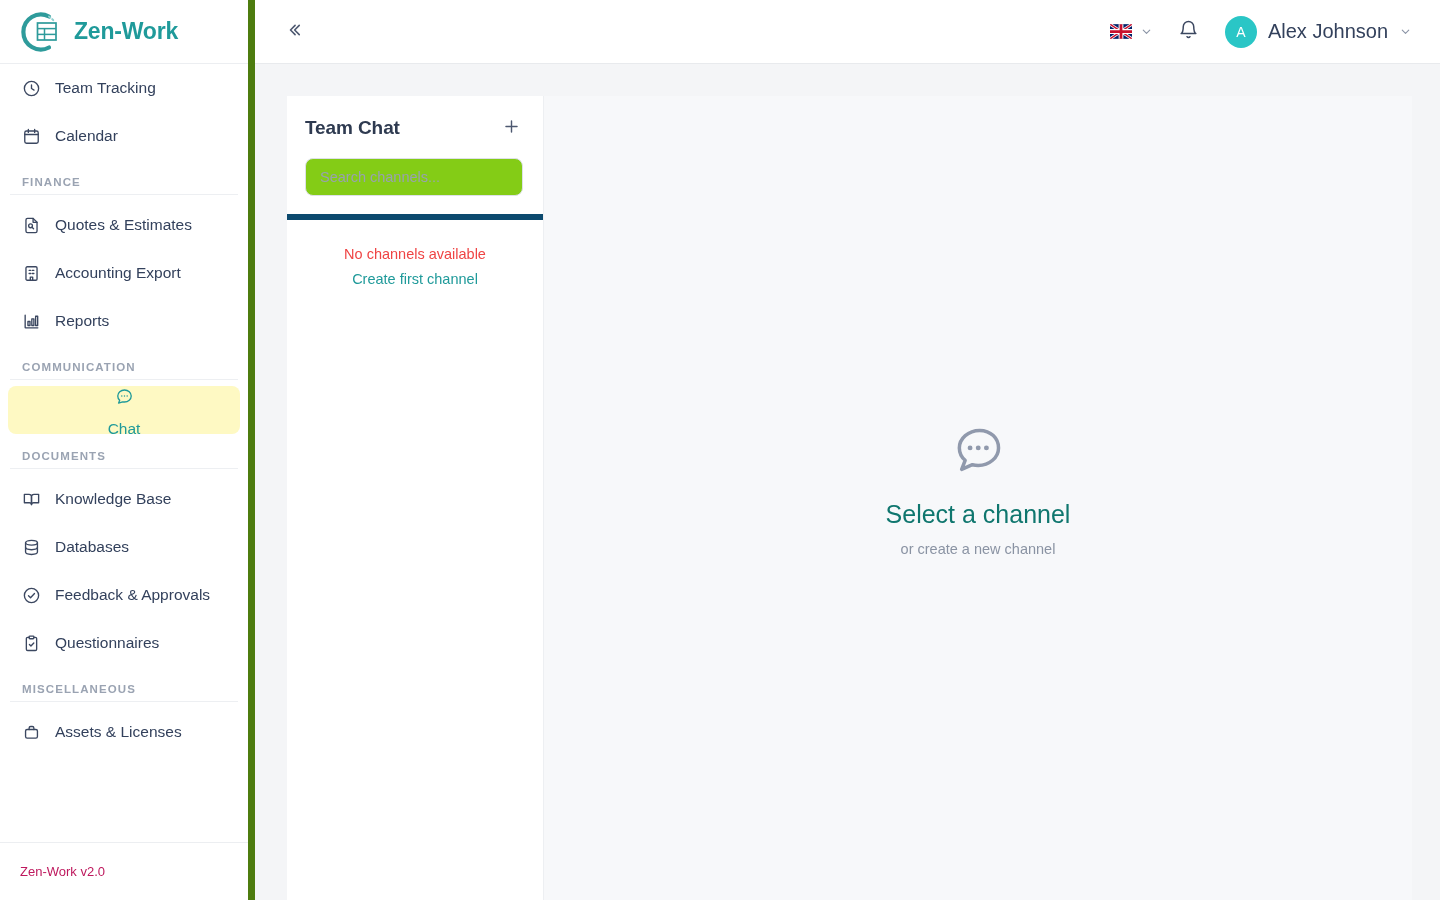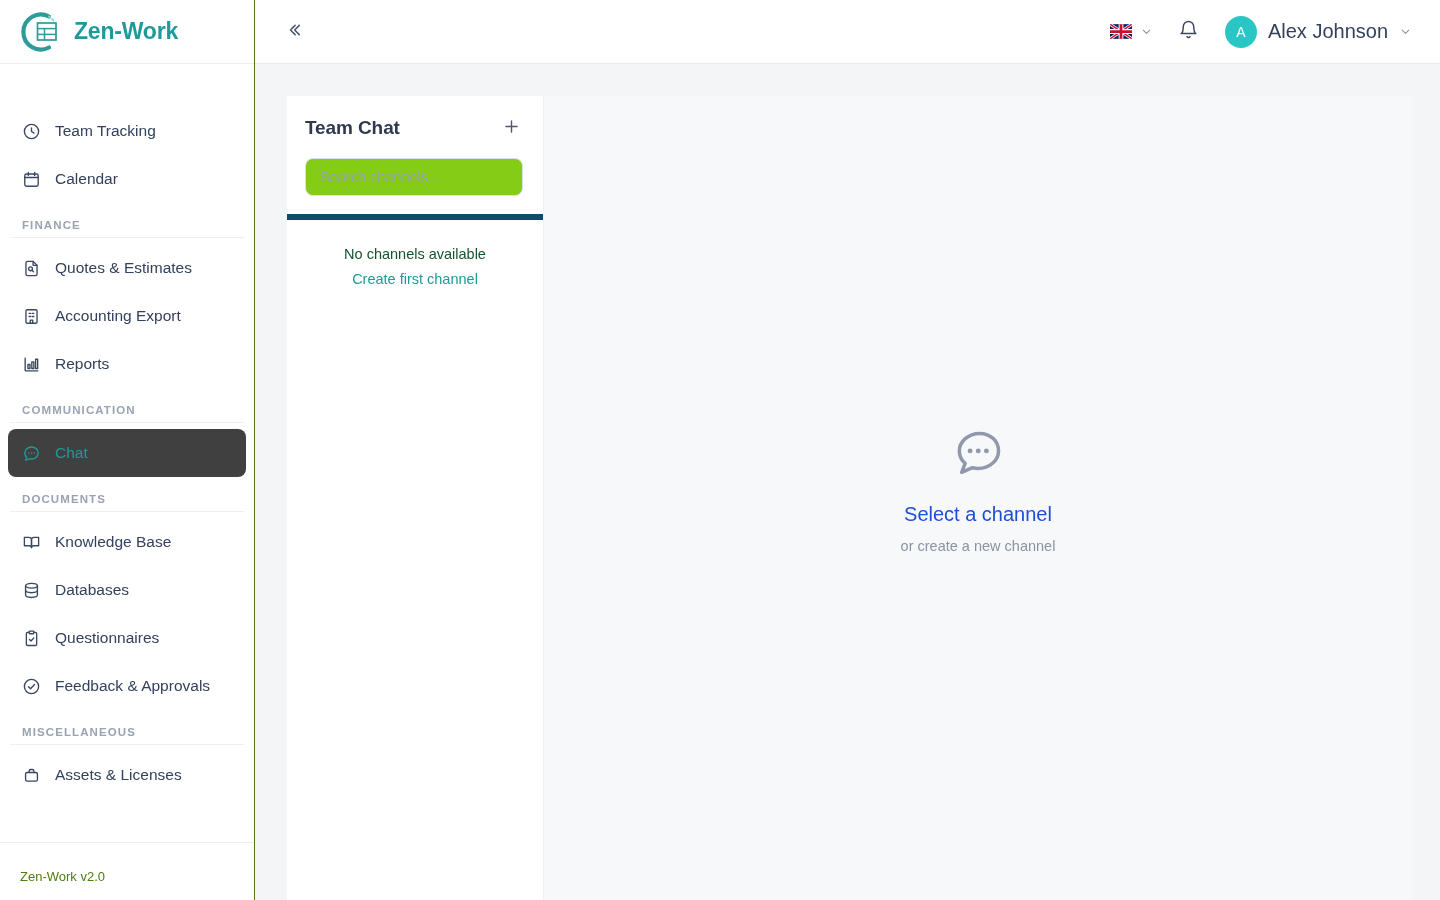--- a/index.html
+++ b/index.html
@@ -21,26 +21,25 @@
     display: flex;
     background: #f4f5f7;
   }
 
   
   .sidebar {
     width: 255px;
     min-width: 255px;
     height: 900px;
     background: #ffffff;
-    border-right: 1px solid #4d7c0f;
+    border-right: 7px solid #4d7c0f;
     display: flex;
     flex-direction: column;
     position: relative;
     z-index: 5;
-    gap: 43px;
   }
 
   .brand {
     height: 64px;
     min-height: 64px;
     display: flex;
     align-items: center;
     gap: 12px;
     padding: 0 16px;
     border-bottom: 1px solid #eceef1;
@@ -73,47 +72,48 @@
     cursor: pointer;
     white-space: nowrap;
   }
   .nav-item .ico {
     width: 20px; height: 20px;
     flex: 0 0 20px;
     display: flex; align-items: center; justify-content: center;
     color: #3b4760;
   }
   .nav-item.active {
-    background: #404040;
+    background: #fef9c3;
     color: #1f9a9a;
+    flex-direction: column;
   }
   .nav-item.active .ico { color: #1f9a9a; }
 
   .nav-section {
     padding: 16px 16px 6px 22px;
     font-size: 11.5px;
     letter-spacing: 1.1px;
     color: #9aa3b2;
     font-weight: bold;
   }
   .nav-divider {
     height: 1px;
     background: #edeff2;
     margin: 0 10px 6px 10px;
   }
 
   .sidebar-footer {
     height: 58px;
     min-height: 58px;
     display: flex;
-    align-items: flex-end;
+    align-items: center;
     padding: 16px 20px;
     border-top: 1px solid #eceef1;
     font-size: 13px;
-    color: #4d7c0f;
+    color: #be185d;
     background: #ffffff;
   }
 
   
   .right {
     flex: 1;
     display: flex;
     flex-direction: column;
     min-width: 0;
   }
@@ -246,21 +246,21 @@
     background: #84cc16;
   }
   .channel-search::placeholder { color: #98a1b0; }
 
   .channel-empty {
     padding: 26px 16px 0 16px;
     text-align: center;
   }
   .channel-empty-text {
     font-size: 14.5px;
-    color: #14532d;
+    color: #ef4444;
     margin-bottom: 8px;
   }
   .channel-empty-link {
     font-size: 14.5px;
     color: #1f9a9a;
     cursor: pointer;
     display: inline-block;
   }
 
   .conversation-pane {
@@ -273,22 +273,22 @@
   }
 
   .empty-state {
     display: flex;
     flex-direction: column;
     align-items: center;
     margin-top: -18px;
   }
   .empty-icon { color: #9099ac; margin-bottom: 18px; }
   .empty-title {
-    font-size: 20px;
-    color: #1d4ed8;
+    font-size: 25px;
+    color: #0f766e;
     margin-bottom: 12px;
   }
   .empty-sub {
     font-size: 14.5px;
     color: #8a93a3;
   }
 </style>
 </head>
 <body>
 
@@ -406,36 +406,36 @@
               <path d="M4.5 11.8V17.8c0 1.7 3.4 3 7.5 3s7.5-1.3 7.5-3v-6"></path>
           </svg>
         </span>
         <span>Databases</span>
       </div>
 
 
       <div class="nav-item">
         <span class="ico">
           <svg width="19" height="19" viewBox="0 0 24 24" fill="none" stroke="currentColor" stroke-width="1.7" stroke-linecap="round" stroke-linejoin="round">
+            <circle cx="12" cy="12" r="9"></circle>
+              <path d="M8.2 12.2l2.6 2.6 5-5.4"></path>
+          </svg>
+        </span>
+        <span>Feedback &amp; Approvals</span>
+      </div>
+
+      <div class="nav-item">
+        <span class="ico">
+          <svg width="19" height="19" viewBox="0 0 24 24" fill="none" stroke="currentColor" stroke-width="1.7" stroke-linecap="round" stroke-linejoin="round">
             <path d="M9 4.2H7.2A1.7 1.7 0 0 0 5.5 6v13.2a1.7 1.7 0 0 0 1.7 1.7h9.6a1.7 1.7 0 0 0 1.7-1.7V6a1.7 1.7 0 0 0-1.7-1.8H15"></path>
             <rect x="9" y="2.6" width="6" height="3.4" rx="1"></rect>
               <path d="M9.4 13.2l1.9 1.9 3.6-3.8"></path>
           </svg>
         </span>
         <span>Questionnaires</span>
-      </div>
-
-      <div class="nav-item">
-        <span class="ico">
-          <svg width="19" height="19" viewBox="0 0 24 24" fill="none" stroke="currentColor" stroke-width="1.7" stroke-linecap="round" stroke-linejoin="round">
-            <circle cx="12" cy="12" r="9"></circle>
-              <path d="M8.2 12.2l2.6 2.6 5-5.4"></path>
-          </svg>
-        </span>
-        <span>Feedback &amp; Approvals</span>
       </div>
 
       <div class="nav-section">MISCELLANEOUS</div>
       <div class="nav-divider"></div>
 
       <div class="nav-item">
         <span class="ico">
           <svg width="19" height="19" viewBox="0 0 24 24" fill="none" stroke="currentColor" stroke-width="1.7" stroke-linecap="round" stroke-linejoin="round">
             <rect x="4.5" y="8.2" width="15" height="11" rx="2"></rect>
               <path d="M9 8.2V6.4A2 2 0 0 1 11 4.4h2a2 2 0 0 1 2 2v1.8"></path>

